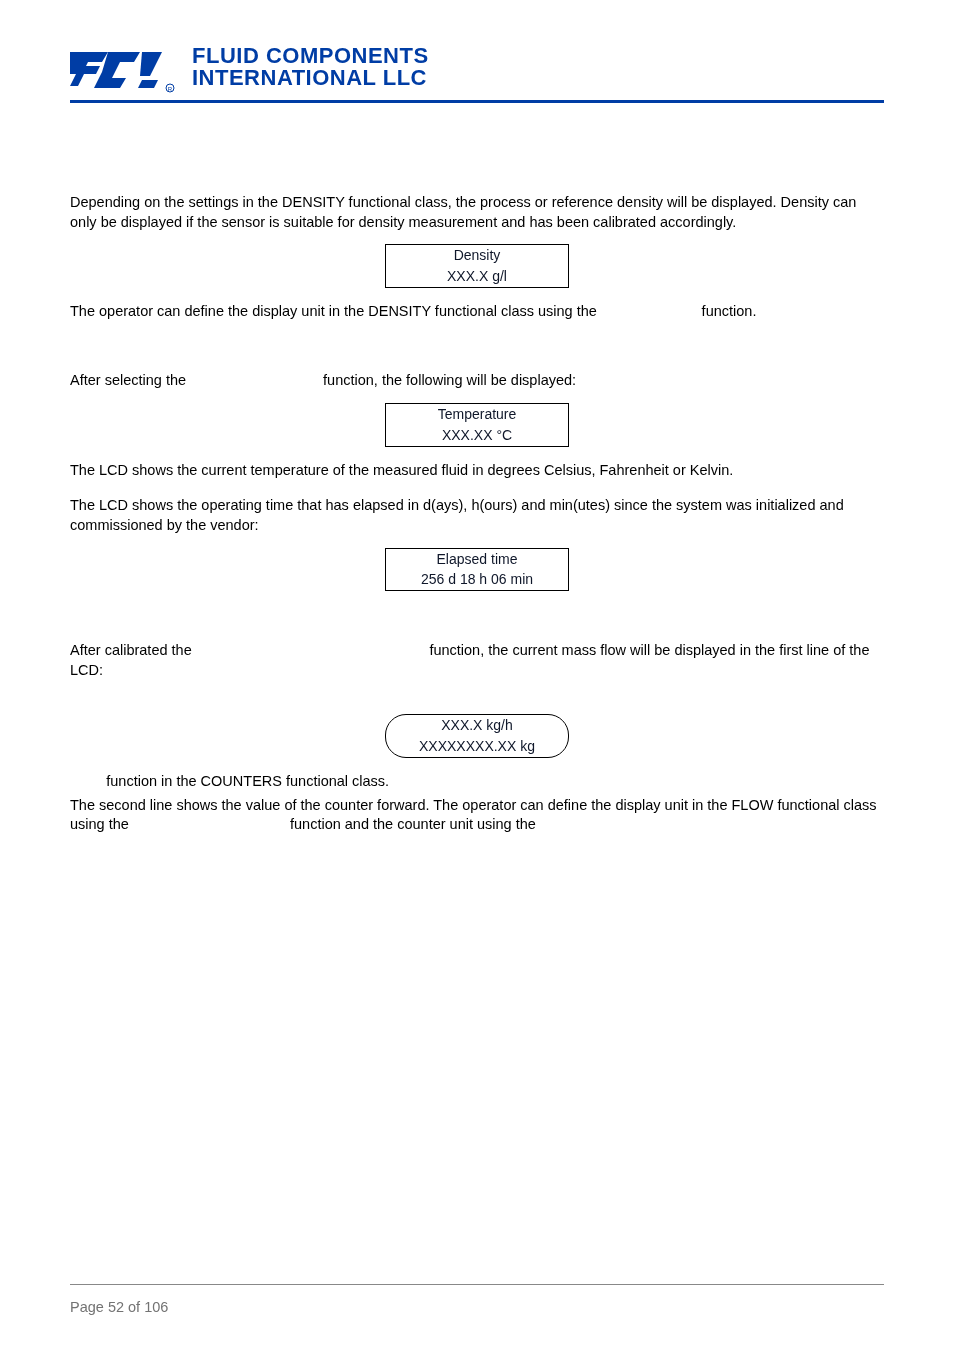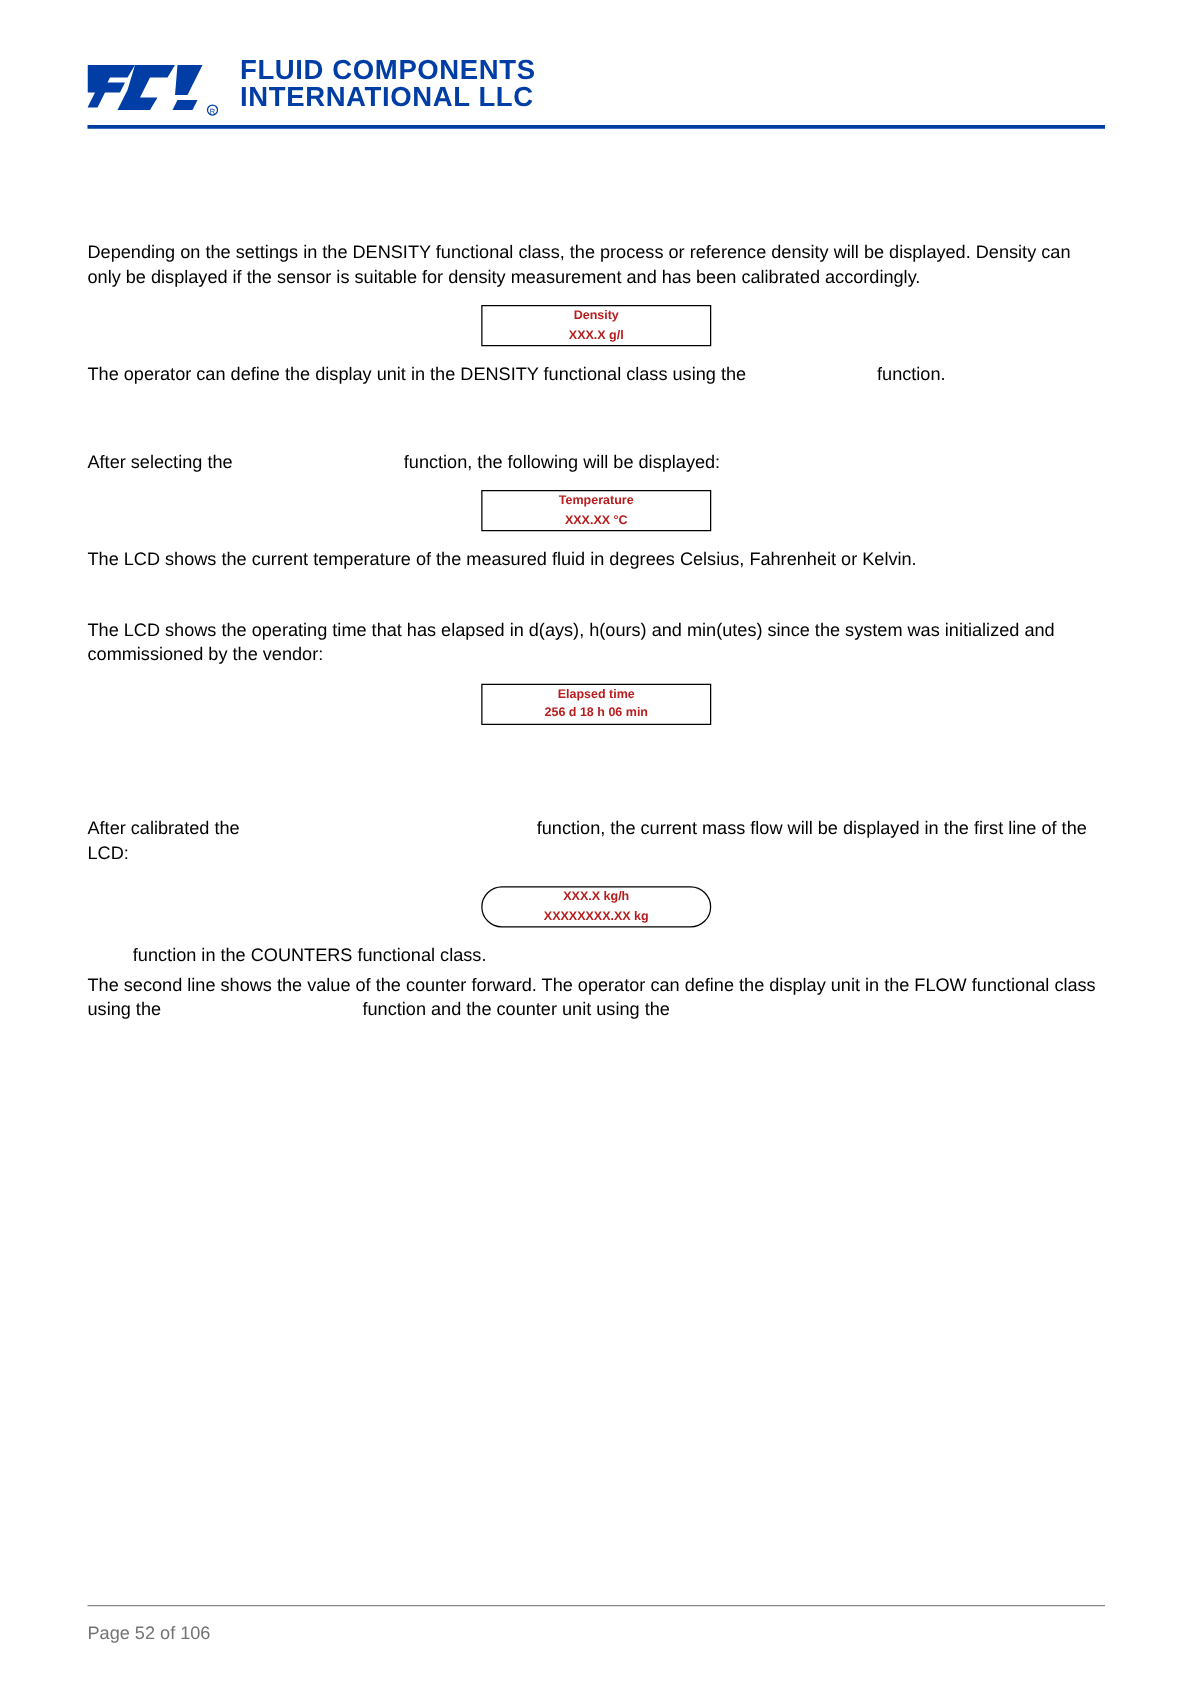--- a/index.html
+++ b/index.html
@@ -7,21 +7,21 @@
   .page { width: 954px; height: 1351px; position: relative; padding: 40px 70px 30px 70px; }
   .header-row { display: flex; align-items: center; gap: 12px; margin-bottom: 6px; }
   .logo-svg { flex-shrink: 0; }
   .brand-text { display: flex; flex-direction: column; line-height: 1; }
   .brand-line1 { font-size: 22px; font-weight: 900; color: #003da5; letter-spacing: 0.5px; text-align: right; }
   .brand-line2 { font-size: 22px; font-weight: 900; color: #003da5; letter-spacing: 0.5px; }
   .header-rule { height: 3px; background: #003da5; width: 100%; margin-bottom: 90px; }
   p { font-size: 14.5px; color: #000; line-height: 1.35; margin-bottom: 4px; }
   .section { margin-bottom: 30px; }
   .lcd-box { border: 1px solid #000; width: 184px; margin: 12px auto 14px auto; text-align: center; padding: 0; }
-  .lcd-line { font-size: 10px; color: #b91c1c; padding: 1px 0; line-height: 1.35; font-weight: bold; }
+  .lcd-line { font-size: 14px; color: #0f172a; padding: 1px 0; line-height: 1.35; }
   .footer-rule { position: absolute; left: 70px; right: 70px; bottom: 66px; height: 1px; background: #888; }
   .page-num { position: absolute; left: 70px; bottom: 36px; font-size: 14.5px; color: #737373; }
 </style>
 </head>
 <body>
 
 <div class="page">
 
   <div class="header-row">
     <svg class="logo-svg" width="110" height="54" viewBox="0 0 110 54">
@@ -43,40 +43,40 @@
 
   <div class="section" style="margin-bottom:50px;">
     <p style="white-space:pre-wrap;">Depending on the settings in the DENSITY functional class, the process or reference density will be displayed. Density can only be displayed if the sensor is suitable for density measurement and has been calibrated accordingly.</p>
     <div class="lcd-box">
       <div class="lcd-line">Density</div>
       <div class="lcd-line">XXX.X g/l</div>
     </div>
     <p style="white-space:pre-wrap;">The operator can define the display unit in the DENSITY functional class using the                          function.</p>
   </div>
 
-  <div class="section" style="margin-bottom:37px;">
+  <div class="section" style="margin-bottom:16px;">
     <p style="white-space:pre-wrap;">After selecting the                                  function, the following will be displayed:</p>
     <div class="lcd-box">
       <div class="lcd-line">Temperature</div>
       <div class="lcd-line">XXX.XX °C</div>
     </div>
     <p>The LCD shows the current temperature of the measured fluid in degrees Celsius, Fahrenheit or Kelvin.</p>
   </div>
 
-  <div class="section" style="margin-bottom:74px;">
+  <div class="section" style="margin-bottom:50px;">
     <p>The LCD shows the operating time that has elapsed in d(ays), h(ours) and min(utes) since the system was initialized and commissioned by the vendor:</p>
     <div class="lcd-box">
       <div class="lcd-line">Elapsed time</div>
       <div class="lcd-line">256 d 18 h 06 min</div>
     </div>
   </div>
 
   <div class="section">
     <p style="white-space:pre-wrap;">After calibrated the                                                           function, the current mass flow will be displayed in the first line of the LCD:</p>
-    <div class="lcd-box" style="margin-top:16px;border-radius:21px;">
+    <div class="lcd-box" style="margin-top:34px;border-radius:21px;">
       <div class="lcd-line">XXX.X kg/h</div>
       <div class="lcd-line">XXXXXXXX.XX kg</div>
     </div>
     <p style="white-space:pre-wrap;">         function in the COUNTERS functional class.</p>
     <p style="white-space:pre-wrap;">The second line shows the value of the counter forward. The operator can define the display unit in the FLOW functional class using the                                        function and the counter unit using the</p>
   </div>
 
   <div class="footer-rule"></div>
   <div class="page-num">Page 52 of 106</div>
 

